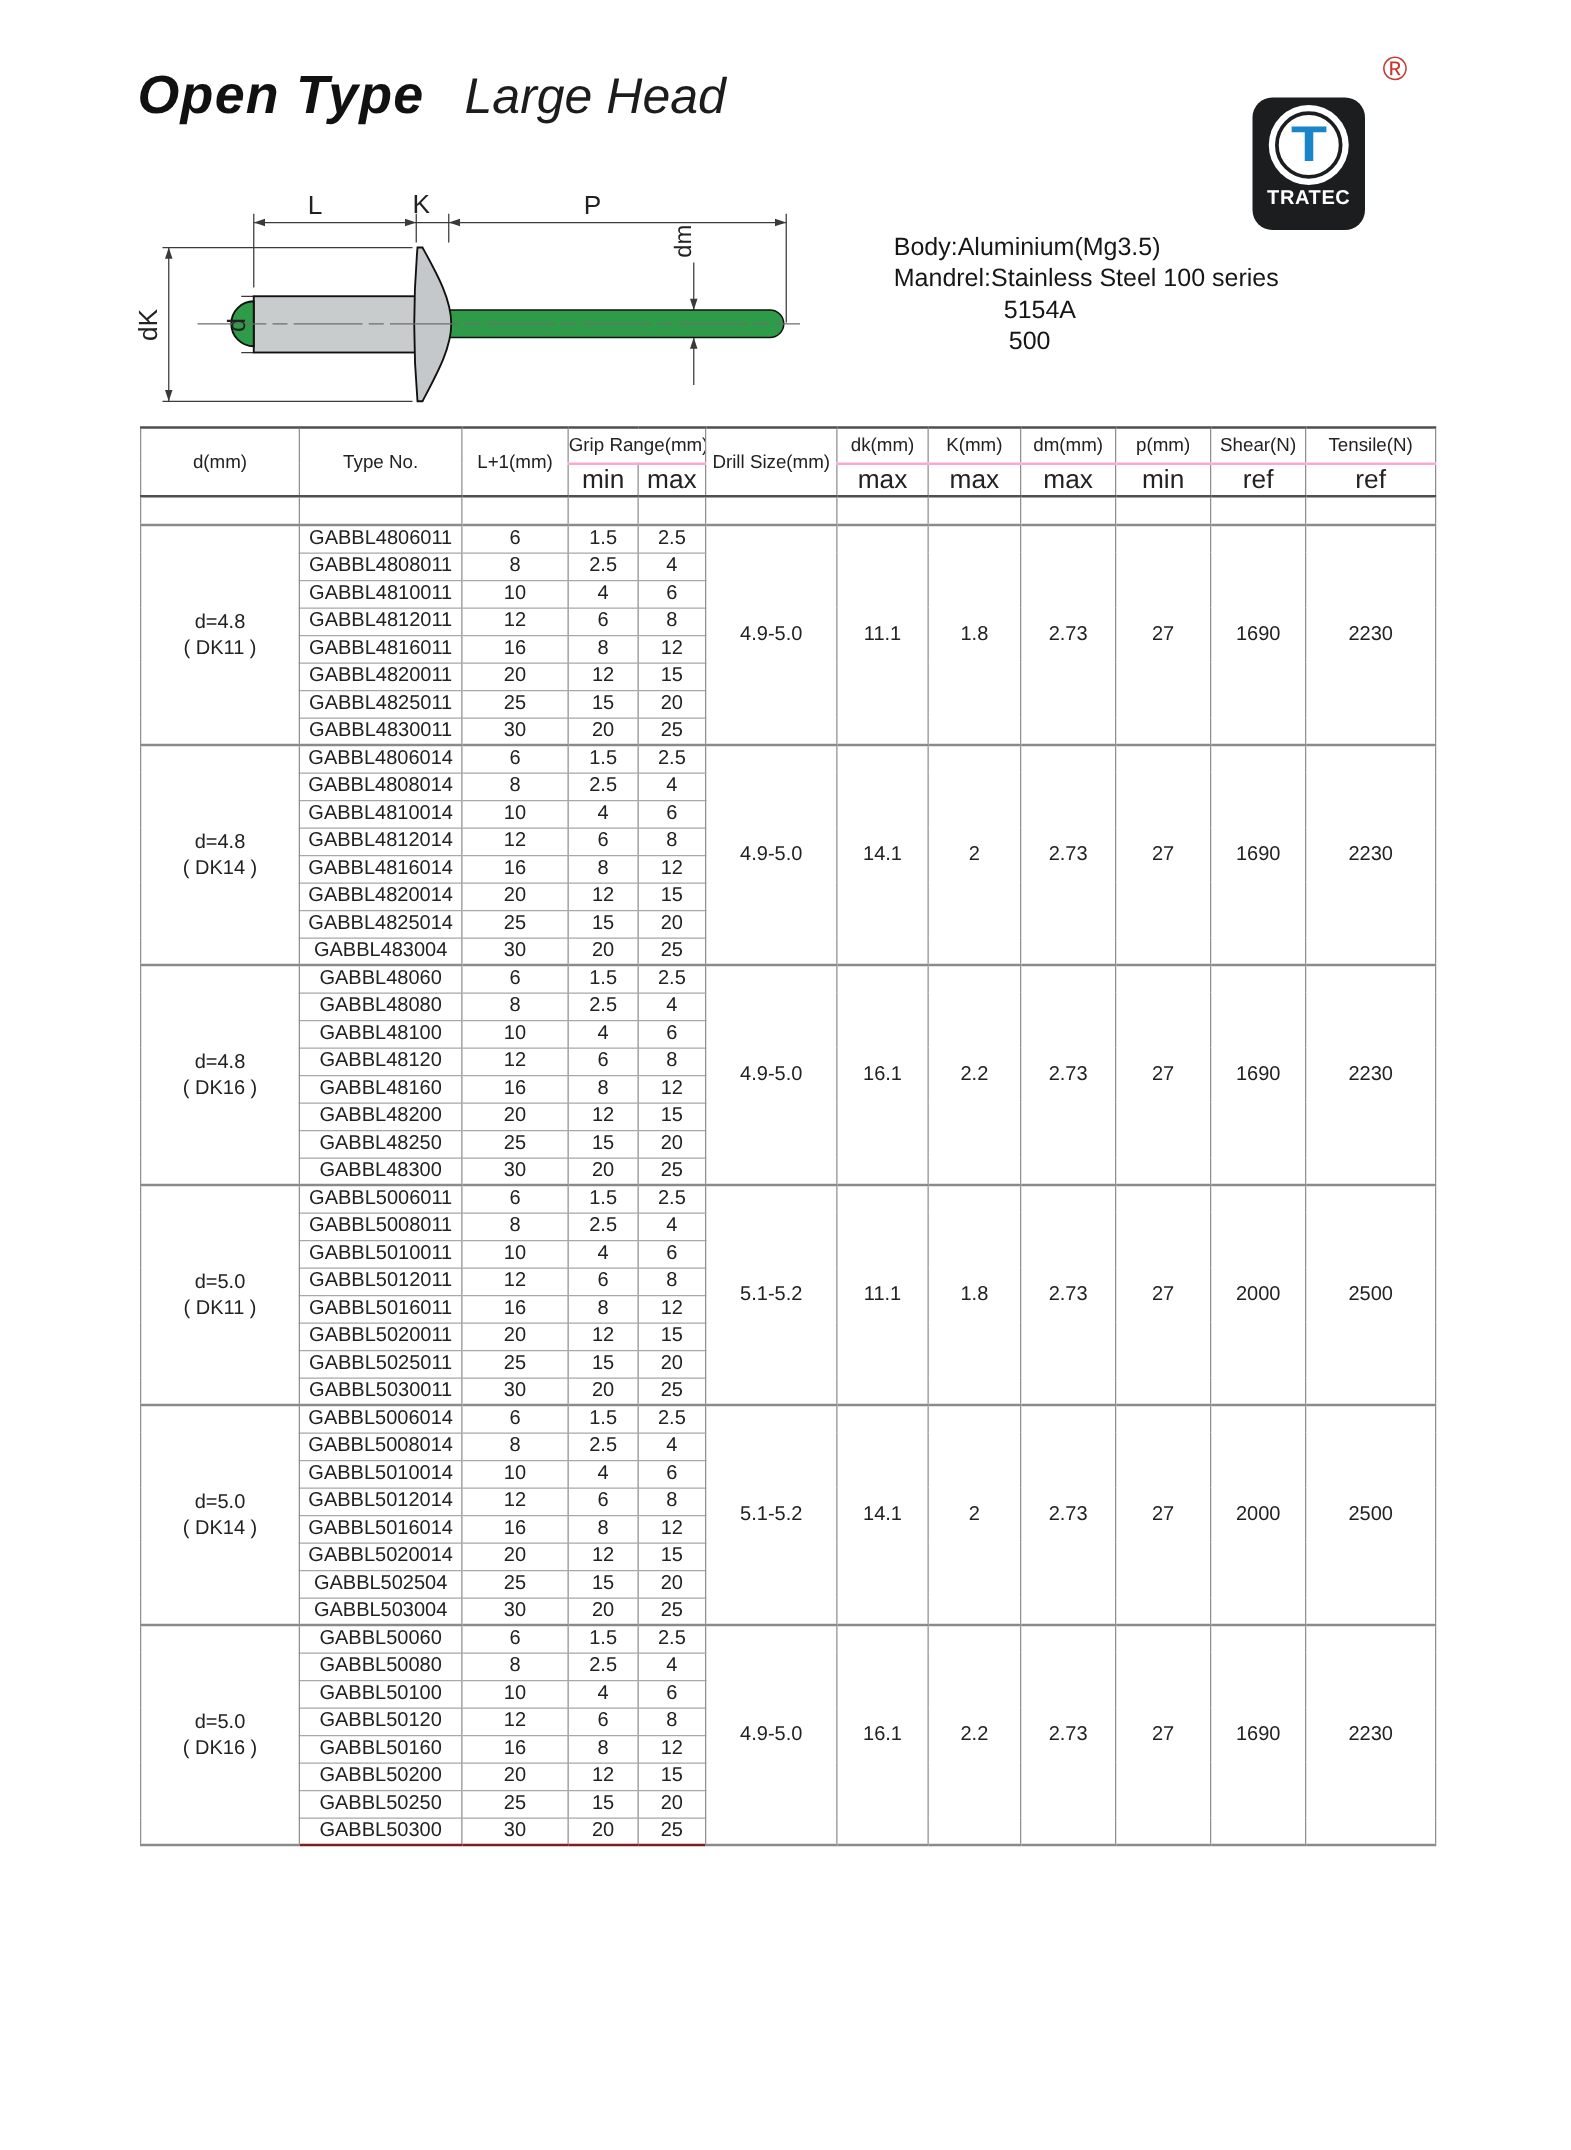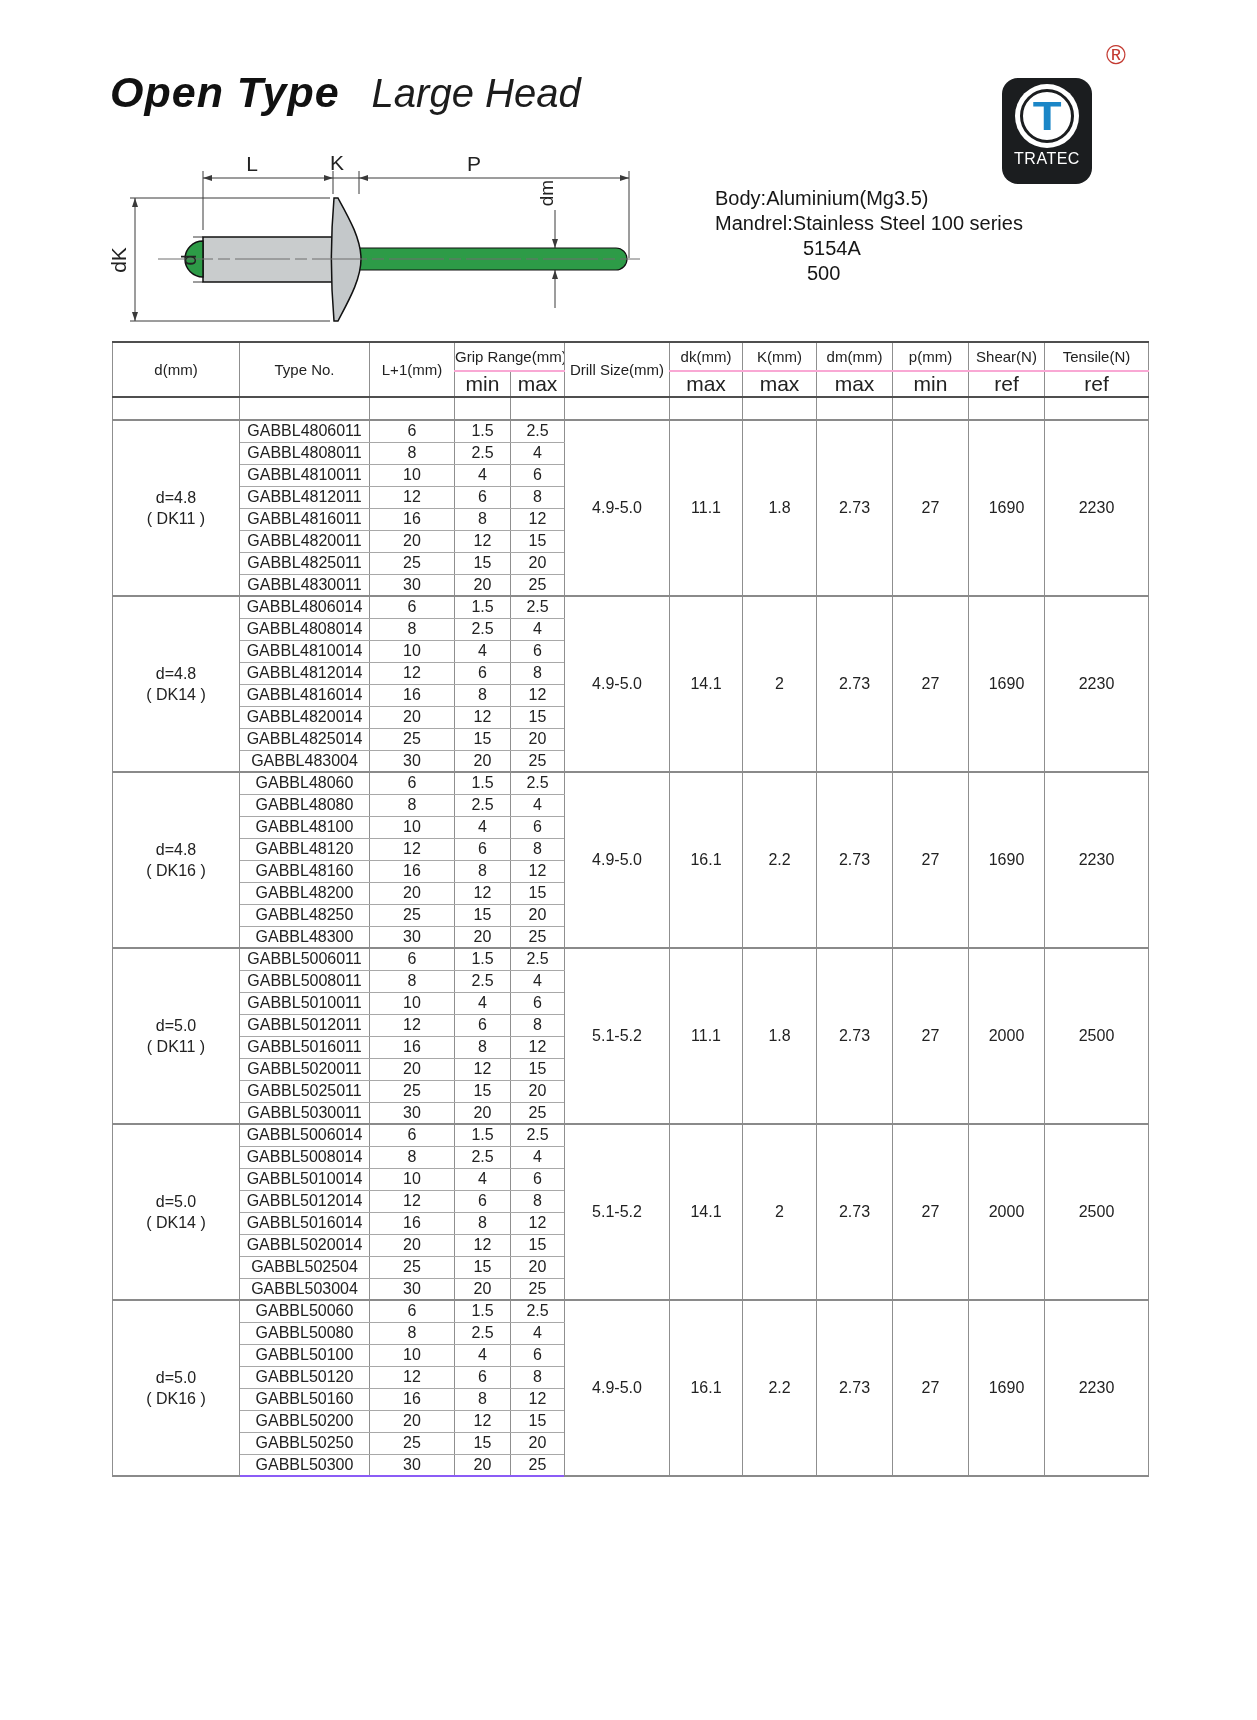--- a/index.html
+++ b/index.html
@@ -3,39 +3,39 @@
 <meta charset="utf-8">
 <style>
   * { margin:0; padding:0; box-sizing:border-box; }
   html,body { background:#fff; }
   body {
     width:1257px; height:1720px; position:relative;
     font-family:"Liberation Sans", sans-serif; color:#1a1a1a;
     overflow:hidden;
   }
   
-  .titles { position:absolute; left:110px; top:52px; white-space:nowrap;margin-top:16px; }
+  .titles { position:absolute; left:110px; top:52px; white-space:nowrap; }
   .t1 { font-style:italic; font-weight:900; font-size:43px; letter-spacing:1px; color:#111; }
   .t2 { font-style:italic; font-weight:400; font-size:40px; margin-left:32px; color:#1c1c1c; }
   .reg { position:absolute; left:1106px; top:40px; font-size:27px; color:#c43b32; font-weight:400; }
   
   .logo {
     position:absolute; left:1002px; top:78px; width:90px; height:106px;
     background:#1b1d1f; border-radius:16px; text-align:center;
   }
   .logo-circle {
     width:54px; height:54px; background:#fff; border:3px solid #1b1d1f;
     box-shadow:0 0 0 5px #fff; border-radius:50%;
     margin:11px auto 7px; display:flex; align-items:center; justify-content:center;
   }
   .logo-letter {
     font-weight:900; font-size:40px; color:#1b86c7; line-height:1;
     transform:scaleX(1.18); letter-spacing:0;
   }
-  .logo-brand { color:#fff; font-weight:400; font-size:16px; letter-spacing:.5px; }
+  .logo-brand { color:#fff; font-weight:700; font-size:16px; letter-spacing:.5px; }
   
   .materials { position:absolute; left:702px; top:186px; font-size:20px; line-height:25px; color:#161616;margin-left:13px; }
   .alloy1 { padding-left:88px; }
   .alloy2 { padding-left:92px; }
   
   .diagram { position:absolute; left:100px; top:140px; }
   
   table.spec {
     position:absolute; left:112px; top:341px; width:1036px;
     border-collapse:collapse; table-layout:fixed; font-size:16px; color:#222;
@@ -49,21 +49,21 @@
   .spec tr.h2 { height:22px; }
   .spec tr.h1 th { border-top:2px solid #4f4f4f; border-bottom:2px solid #f9a8d4; font-size:15px; }
   .spec tr.h1 th[rowspan] { border-bottom:2px solid #4f4f4f; }
   .spec tr.h2 th { border-bottom:2px solid #4f4f4f; font-size:21px; }
   .spec tr.spacer { height:23px; }
   .spec tr.spacer td { border-bottom:2px solid #8a8a8a; }
   .spec tbody tr { height:22px; }
   .spec td.leaf { border-bottom:1px solid #a8a8a8; }
   .spec tr.group-start td { border-top:2px solid #8a8a8a; }
   .spec td.d-cell, .spec td.merged { border-bottom:2px solid #8a8a8a; }
-  .spec tbody tr:last-child td { border-bottom:2px solid #8b5cf6; }
+  .spec tbody tr:last-child td { border-bottom:2px solid #7f1d1d; }
   .spec td.d-cell div { line-height:21px; }
 </style>
 </head>
 <body>
 
 <div class="page">
 
   <div class="titles">
     <span class="t1">Open Type</span><span class="t2">Large Head</span>
   </div>

